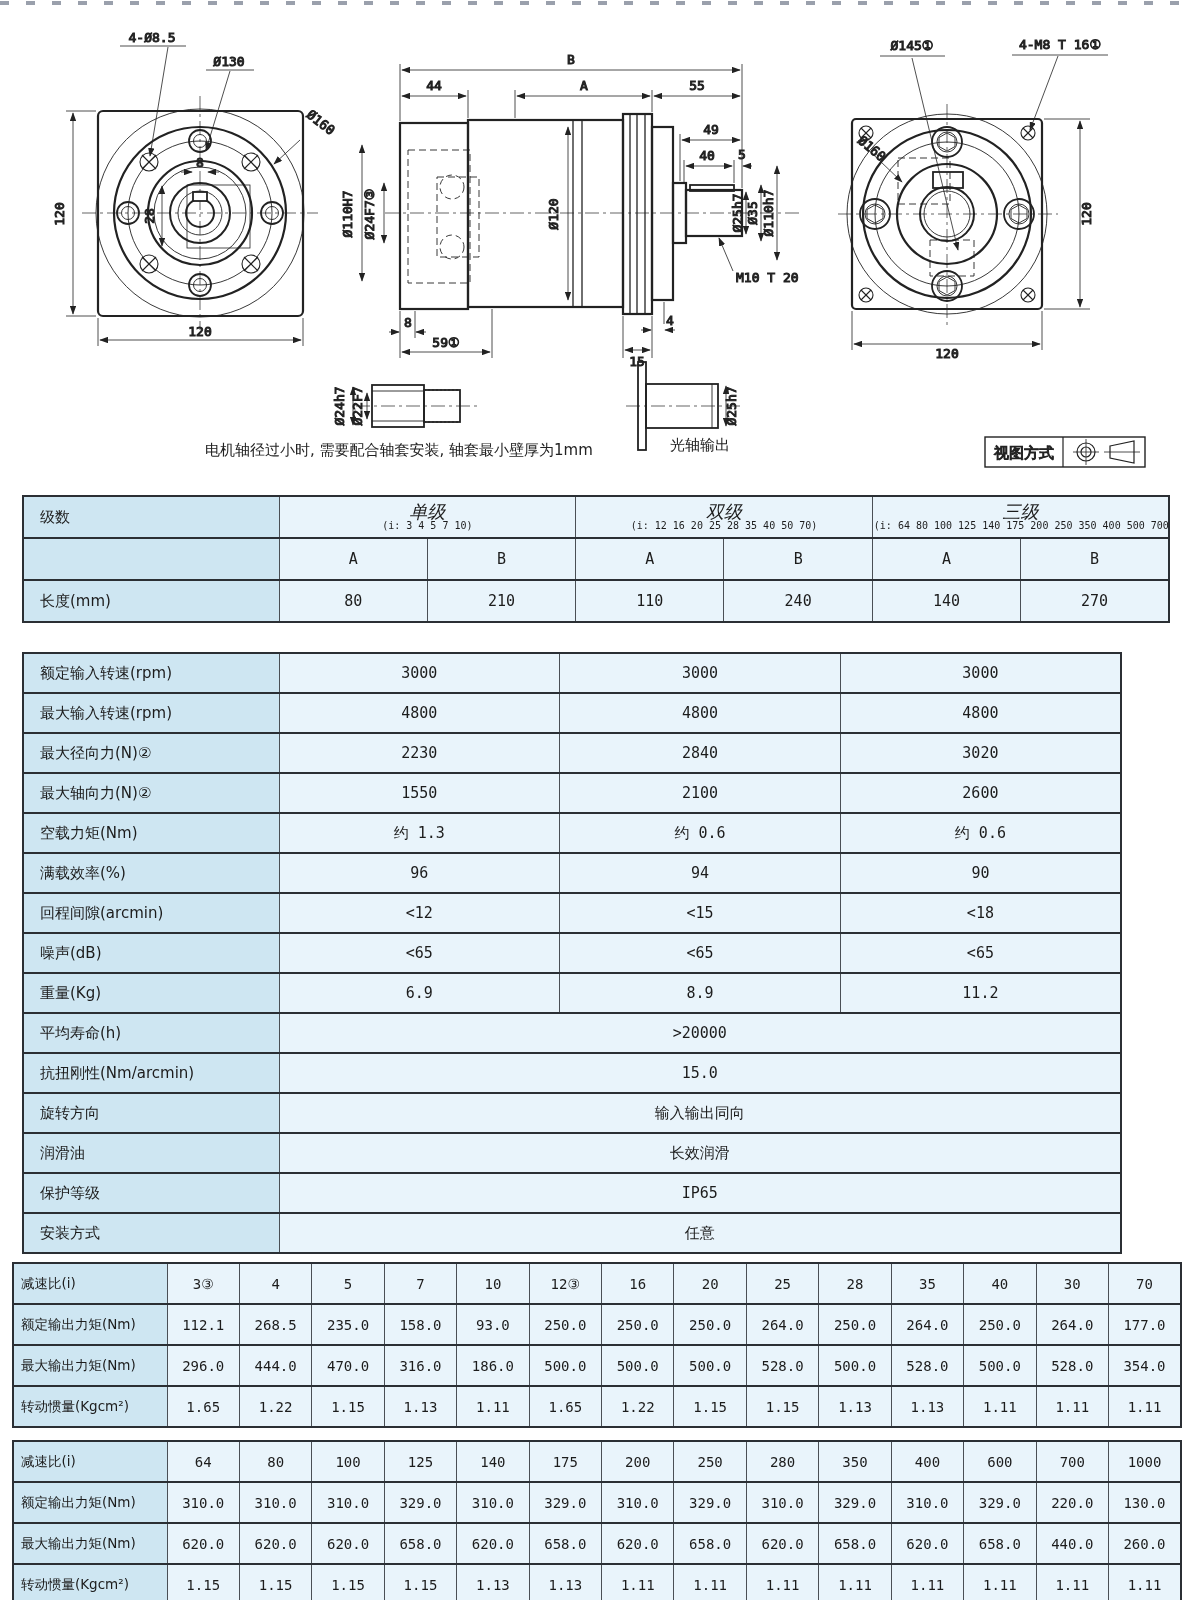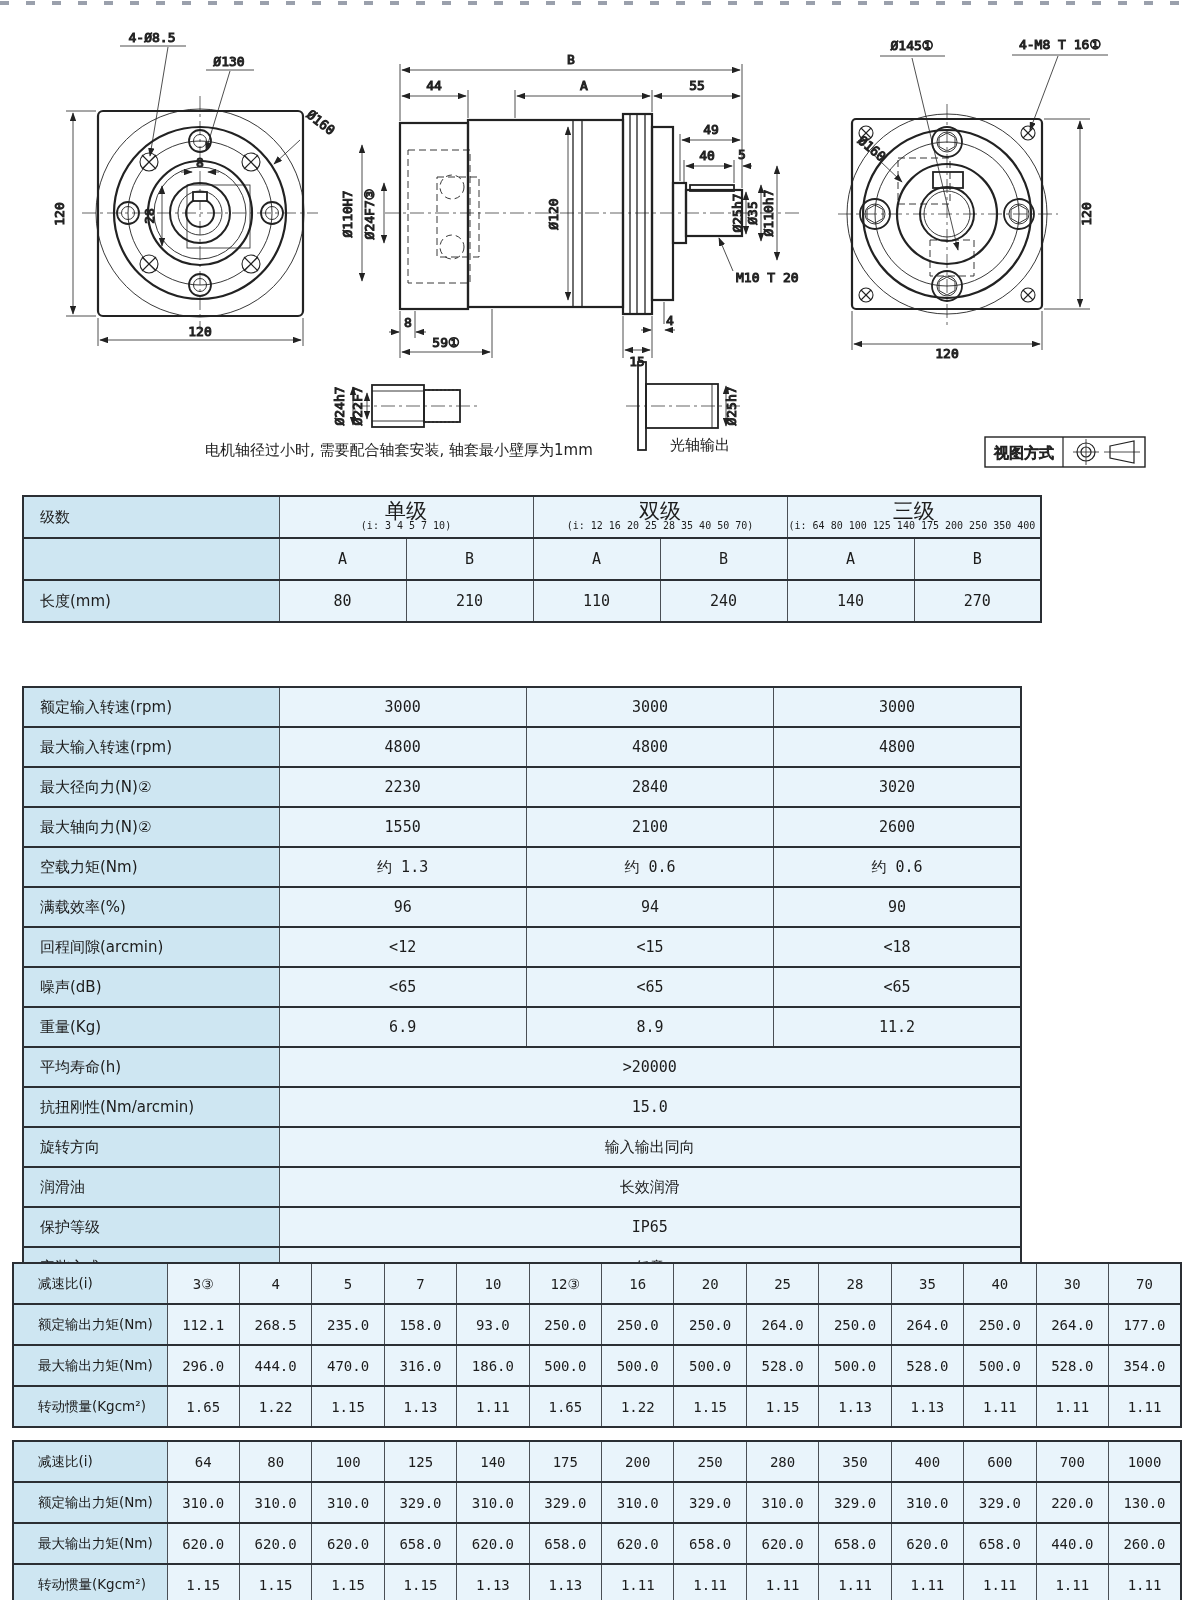--- a/index.html
+++ b/index.html
@@ -11,30 +11,30 @@
   svg text{fill:#222;font-family:"DejaVu Sans Mono","Liberation Mono",monospace;font-size:13px;}
   svg text.cjk{font-family:"DejaVu Sans","Liberation Sans",sans-serif;font-size:15px;}
   .tbl{border-collapse:collapse;table-layout:fixed;position:absolute;background:#e9f4fb;}
   .tbl td{border-left:1px solid #4a4f55;border-right:1px solid #4a4f55;
           border-top:2px solid #2b2f34;border-bottom:2px solid #2b2f34;
           text-align:center;vertical-align:middle;overflow:hidden;white-space:nowrap;}
   .tbl{border:2px solid #2b2f34;}
   td.lbl{background:#cee6f2;text-align:left;padding-left:16px;font-size:15px;}
   td.val{background:#e9f4fb;font-family:"DejaVu Sans Mono","Liberation Mono",monospace;font-size:15px;}
   td.grp{background:#e9f4fb;}
-  .grp .t{font-size:21px;line-height:17px;}
+  .grp .t{font-size:18px;line-height:17px;font-style:italic;}
   .grp .s{font-size:10px;line-height:12px;font-family:"DejaVu Sans Mono","Liberation Mono",monospace;text-align:center;}
-  #specA{left:22px;top:495px;width:1020px;}
+  #specA{left:22px;top:495px;width:1148px;}
   #specA td{height:38px;}
-  #specB{left:22px;top:686px;width:1000px;}
+  #specB{left:22px;top:652px;width:1100px;}
   #specB td{height:36px;}
   #ratio1{left:12px;top:1262px;width:1170px;}
   #ratio2{left:12px;top:1440px;width:1170px;}
   #ratio1 td,#ratio2 td{height:37px;}
-  #ratio1 td.lbl,#ratio2 td.lbl{font-size:13.5px;padding-left:24px;}
+  #ratio1 td.lbl,#ratio2 td.lbl{font-size:13.5px;padding-left:7px;}
   #ratio1 td.val,#ratio2 td.val{font-size:14px;}
 </style>
 </head>
 <body>
 
 <div class="perforation"></div>
 
 <svg class="drawing" width="1192" height="478" viewBox="0 0 1192 478">
   <defs>
     <marker id="ar" markerWidth="11" markerHeight="8" refX="10" refY="4" orient="auto">

